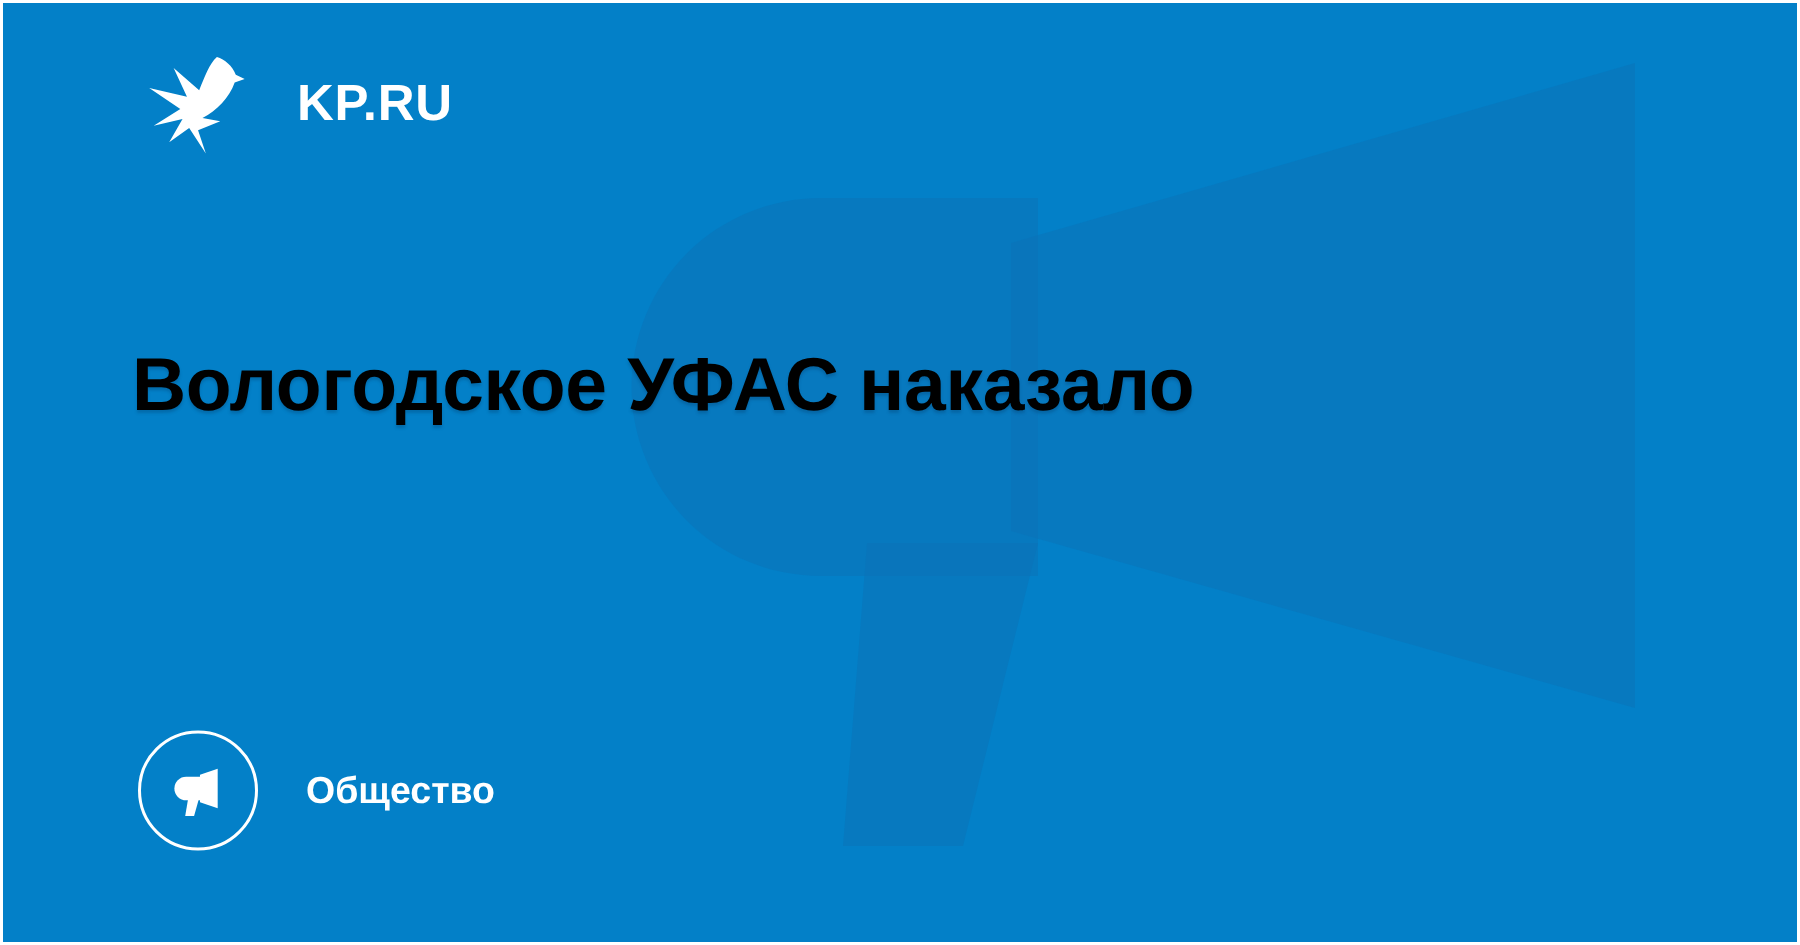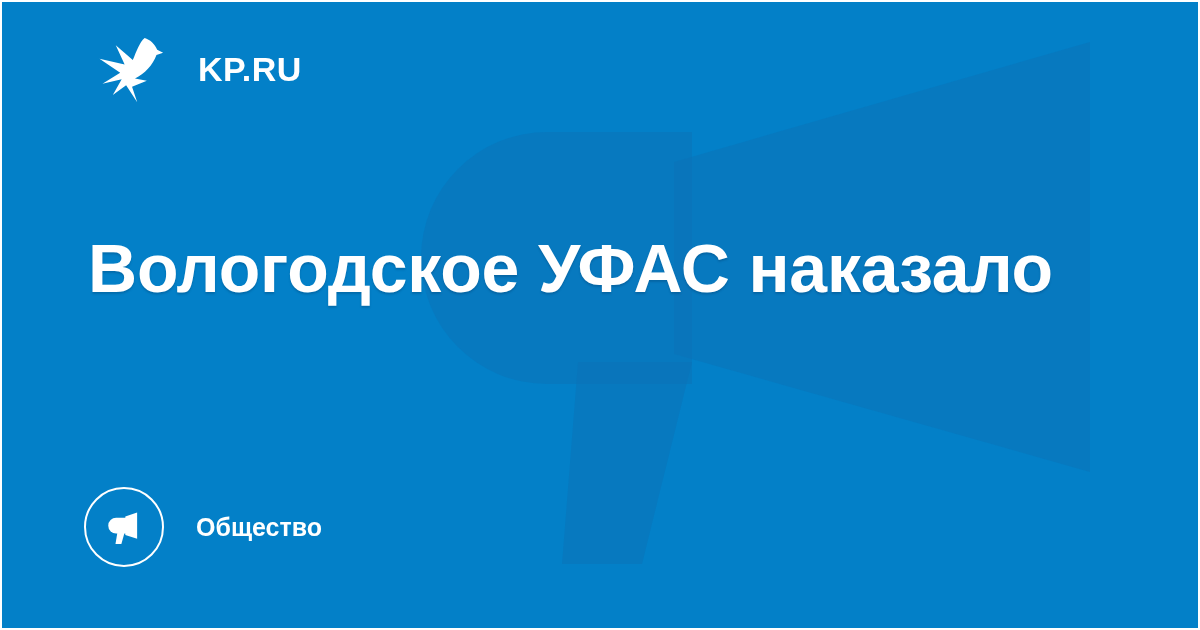--- a/index.html
+++ b/index.html
@@ -76,36 +76,36 @@
     line-height: 1;
     white-space: nowrap;
   }
 
   
   .headline {
     position: absolute;
     left: 86px;
     top: 188px;
     width: 1060px;
-    color: #ffffff;
-    font-size: 68px;
+    color: #000000;
+    font-size: 50px;
     font-weight: bold;
     line-height: 65px;
     letter-spacing: -0.2px;
     text-shadow: 0 2px 2px rgba(0, 60, 105, 0.30);
   }
   .headline .ln {
     display: block;
     white-space: nowrap;
   }
 
   
   .category {
     position: absolute;
-    left: 82px;
+    left: 90px;
     top: 485px;
     display: flex;
     align-items: center;
     height: 80px;
   }
   .cat-circle {
     width: 80px;
     height: 80px;
     border-radius: 50%;
     border: 2px solid #ffffff;

